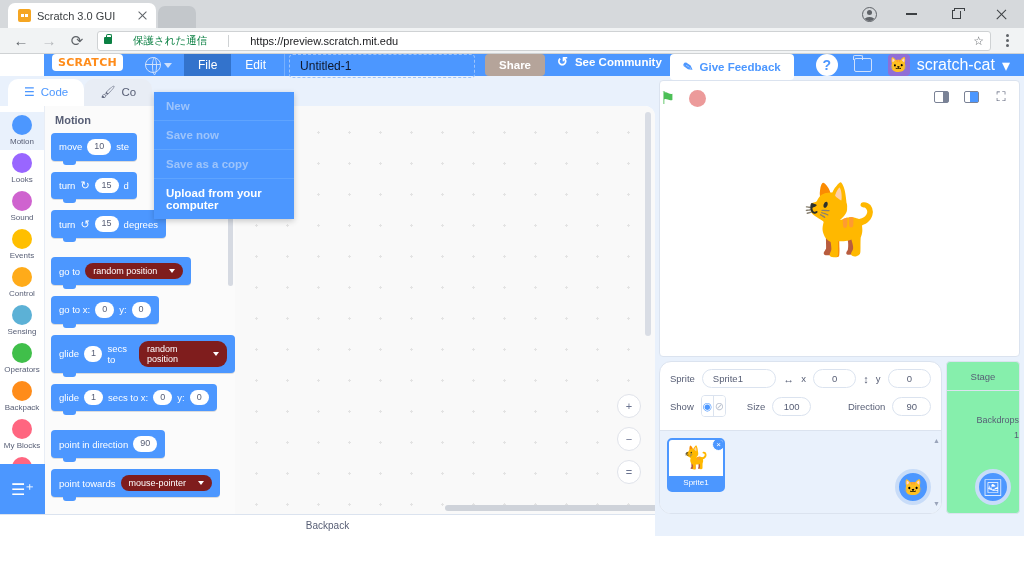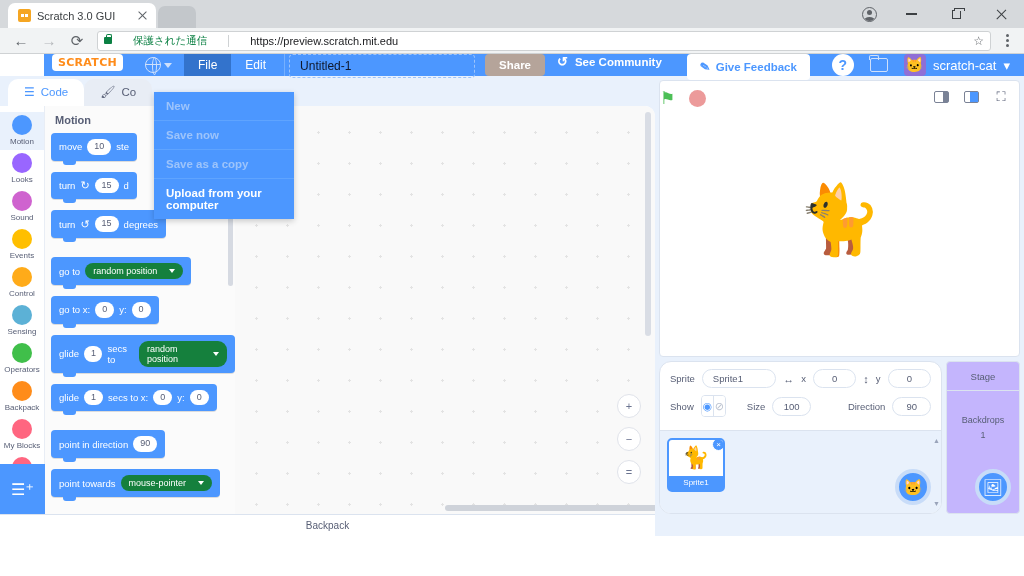--- a/index.html
+++ b/index.html
@@ -207,21 +207,21 @@
   }
   .account { display: flex; align-items: center; gap: 7px; cursor: pointer; }
   .avatar {
     width: 22px; height: 22px; border-radius: 4px; background: #8f6fd6;
     position: relative; overflow: hidden;
   }
   .avatar::before {
     content: "🐱"; position: absolute; inset: 0; font-size: 15px;
     display: flex; align-items: center; justify-content: center;
   }
-  .acct-name { color: #fff; font-size: 13px; }
+  .acct-name { color: #fff; font-size: 16px; }
 
   
   .dropdown {
     position: absolute; left: 110px; top: 38px; width: 140px;
     background: #4C97FF; z-index: 60;
     box-shadow: 0 2px 6px rgba(0,0,0,.2);
   }
   .dd-item {
     padding: 8px 12px; font-size: 11.5px; font-weight: bold;
     color: #fff; cursor: pointer; border-bottom: 1px solid #5fa4ff;
@@ -311,21 +311,21 @@
   .blk::after {
     content: ""; position: absolute; left: 12px; bottom: -4px;
     width: 13px; height: 4px; background: #4C97FF; border-radius: 0 0 3px 3px;
   }
   .inp {
     background: #fff; color: #575e75; border-radius: 9px;
     padding: 2px 7px; font-size: 9px; min-width: 16px;
     text-align: center; line-height: 1.3;
   }
   .drop {
-    background: #15803d; color: #fff; border-radius: 9px;
+    background: #7f1d1d; color: #fff; border-radius: 9px;
     padding: 3px 8px; font-size: 9px;
     display: inline-flex; align-items: center; gap: 12px;
   }
   .drop .dc { border: 3px solid transparent; border-top: 4px solid #fff; margin-top: 3px; }
   .arrow-ic { font-size: 11px; }
   .blk-gap { height: 8px; }
   .pal-scroll {
     position: absolute; right: 2px; top: 30px; width: 5px; height: 150px;
     background: #d6dae2; border-radius: 3px;
   }
@@ -427,23 +427,23 @@
     width: 36px; height: 36px; border-radius: 50%; background: #4C97FF;
     border: 4px solid #c8dcf8; color: #fff; font-size: 16px;
     display: flex; align-items: center; justify-content: center; cursor: pointer;
   }
   .sp-vscroll {
     position: absolute; right: 2px; top: 6px; bottom: 6px; width: 5px;
     display: flex; flex-direction: column; justify-content: space-between;
     align-items: center; color: #9aa4ba; font-size: 7px;
   }
   .stage-col {
-    width: 74px; background: #c4b5fd; border: 1px solid #dbe3ef;
+    width: 74px; background: #86efac; border: 1px solid #dbe3ef;
     border-radius: 4px; display: flex; flex-direction: column;
-    align-items: center; position: relative;
+    align-items: flex-end; position: relative;
   }
   .stage-col-title {
     font-size: 9.5px; color: #575e75; padding: 9px 0 8px;
     width: 100%; text-align: center; border-bottom: 1px solid #dbe3ef;
   }
   .backdrop-lab { font-size: 9px; color: #575e75; margin-top: 24px; }
   .backdrop-num { font-size: 9px; color: #575e75; margin-top: 5px; }
 
   
   .backpack {

